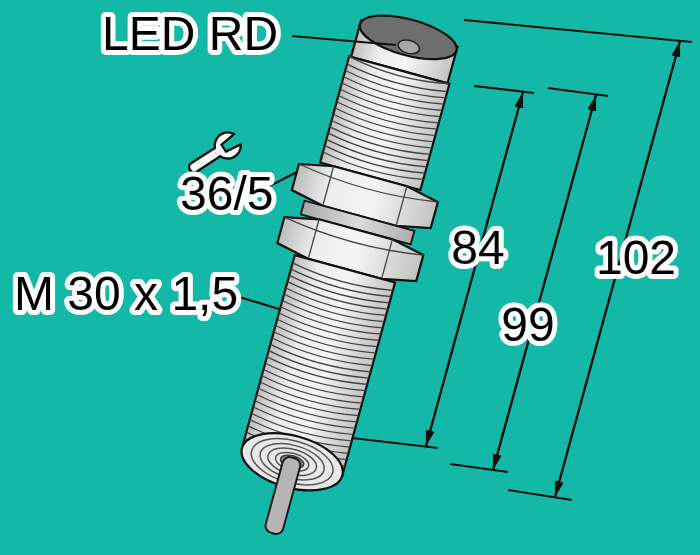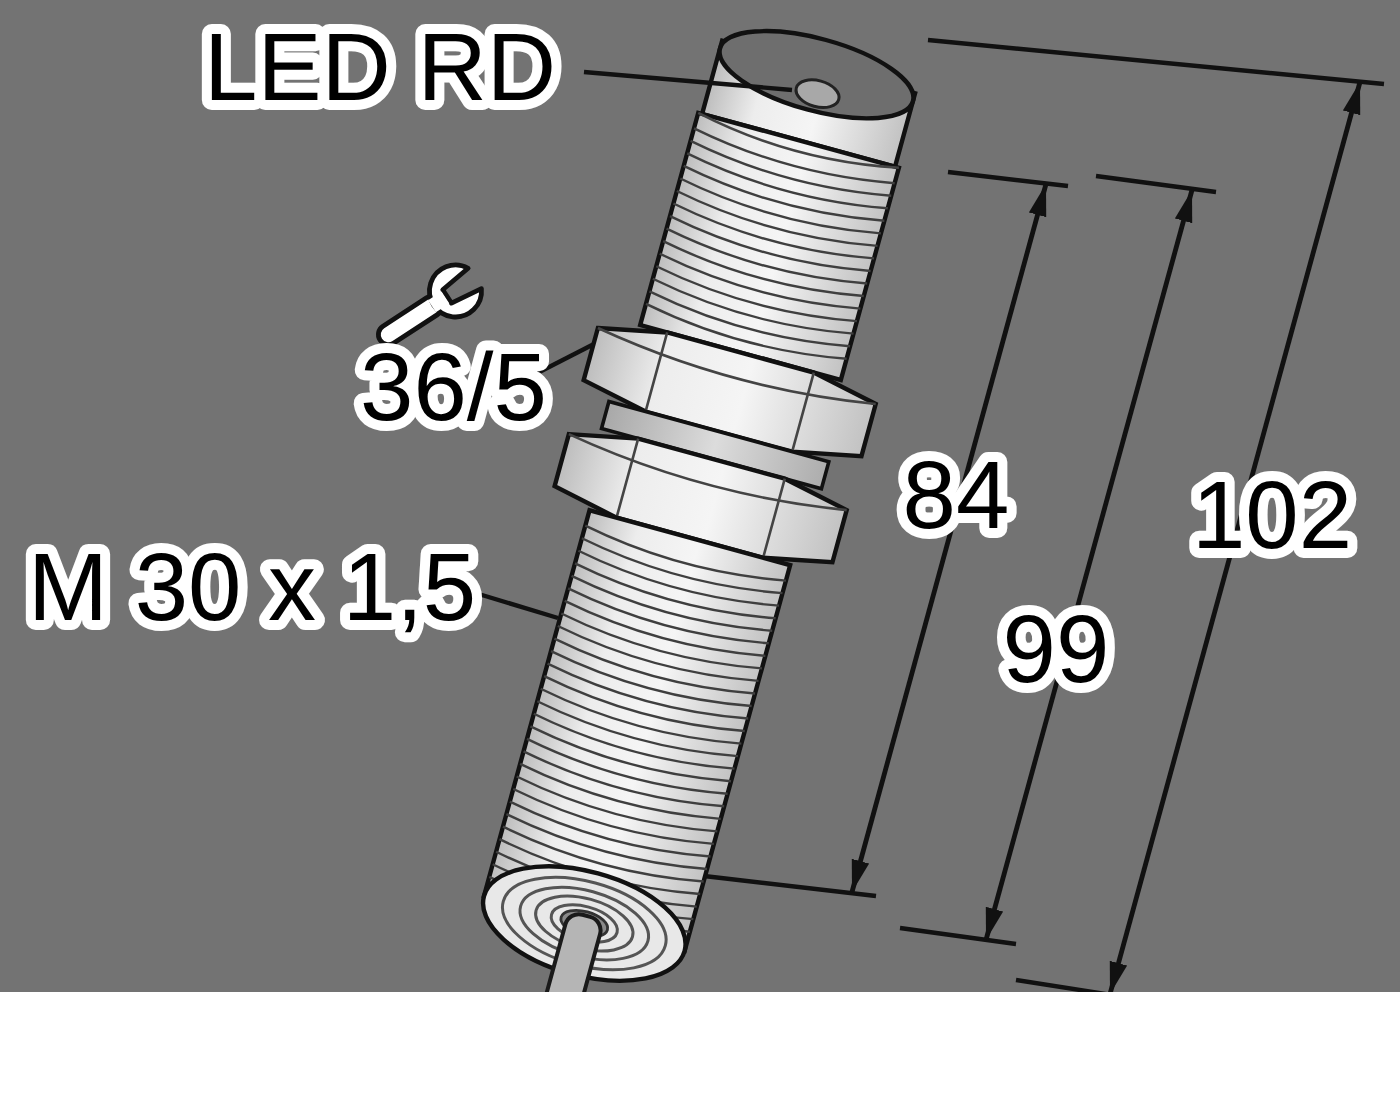--- a/index.html
+++ b/index.html
@@ -1,16 +1,16 @@
 <!DOCTYPE html>
 <html><head>
 <meta charset="utf-8">
 <style>
   html,body{margin:0;padding:0;background:#ffffff;}
-  .wrap{position:relative;width:700px;height:496px;background:#737373;overflow:hidden;}
+  .wrap{position:relative;width:700px;height:555px;background:#14b8a6;overflow:hidden;}
   svg{display:block;}
   .lbl{
     font-family:"Liberation Sans", sans-serif;
     font-size:48px;
     fill:#000000;
     stroke:#ffffff;
     stroke-width:10px;
     paint-order:stroke;
     stroke-linejoin:round;
   }

